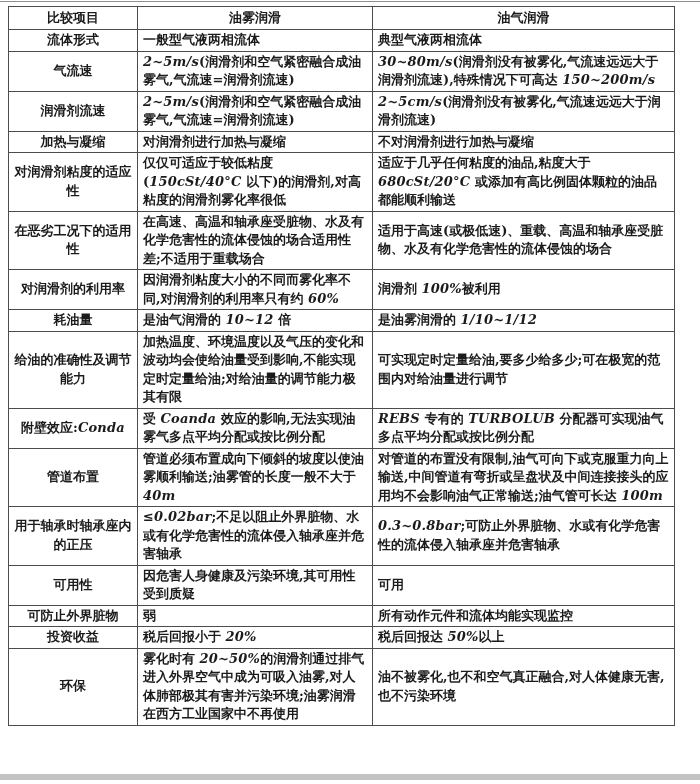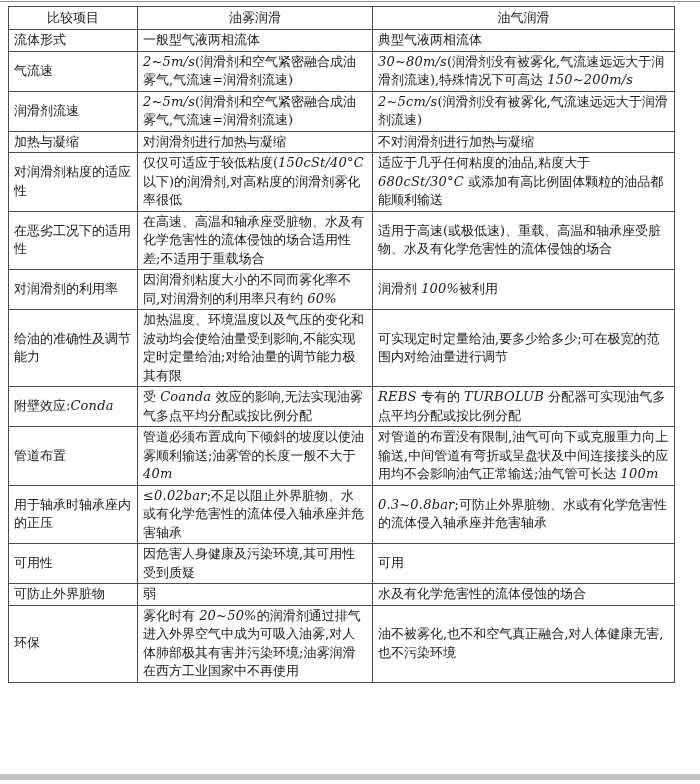--- a/index.html
+++ b/index.html
@@ -39,32 +39,32 @@
     width: 666px;
     border-collapse: collapse;
     table-layout: fixed;
     background: #ffffff;
     z-index: 1;
   }
   table.cmp th, table.cmp td {
     border: 1px solid #4c4c4c;
     font-size: 13px;
     line-height: 18.5px;
-    font-weight: normal;
+    font-weight: bold;
     padding: 1px 5px;
     vertical-align: middle;
     text-align: left;
     word-wrap: break-word;
   }
   table.cmp thead th {
     text-align: center;
     height: 20px;
   }
   table.cmp tbody th {
-    text-align: left;
+    text-align: center;
   }
   table.cmp i {
     font-style: italic;
     letter-spacing: 0.2px;
   }
 </style>
 </head>
 <body>
 
 <div class="top-rule"></div>
@@ -104,35 +104,40 @@
 
   <tr>
     <th>加热与凝缩</th>
     <td>对润滑剂进行加热与凝缩</td>
     <td>不对润滑剂进行加热与凝缩</td>
   </tr>
 
   <tr>
     <th>对润滑剂粘度的适应性</th>
     <td>仅仅可适应于较低粘度(<i>150cSt/40°C </i>以下)的润滑剂,对高粘度的润滑剂雾化率很低</td>
-    <td>适应于几乎任何粘度的油品,粘度大于 <i>680cSt/30°C </i>或添加有高比例固体颗粒的油品都能顺利输送</td>
+    <td>适应于几乎任何粘度的油品,粘度大于 <i>680cSt/20°C </i>或添加有高比例固体颗粒的油品都能顺利输送</td>
   </tr>
 
   <tr>
     <th>在恶劣工况下的适用性</th>
     <td>在高速、高温和轴承座受脏物、水及有化学危害性的流体侵蚀的场合适用性差;不适用于重载场合</td>
     <td>适用于高速(或极低速)、重载、高温和轴承座受脏物、水及有化学危害性的流体侵蚀的场合</td>
   </tr>
 
   <tr>
     <th>对润滑剂的利用率</th>
     <td>因润滑剂粘度大小的不同而雾化率不同,对润滑剂的利用率只有约 <i>60%</i></td>
     <td>润滑剂 <i>100%</i>被利用</td>
   </tr>
 
+  <tr>
+    <th>耗油量</th>
+    <td>是油气润滑的 <i>10~12 </i>倍</td>
+    <td>是油雾润滑的 <i>1/10~1/12</i></td>
+  </tr>
 
   <tr>
     <th>给油的准确性及调节能力</th>
     <td>加热温度、环境温度以及气压的变化和波动均会使给油量受到影响,不能实现定时定量给油;对给油量的调节能力极其有限</td>
     <td>可实现定时定量给油,要多少给多少;可在极宽的范围内对给油量进行调节</td>
   </tr>
 
   <tr>
     <th>附壁效应:<i>Conda</i></th>
     <td>受 <i>Coanda </i>效应的影响,无法实现油雾气多点平均分配或按比例分配</td>
@@ -153,24 +158,29 @@
 
   <tr>
     <th>可用性</th>
     <td>因危害人身健康及污染环境,其可用性受到质疑</td>
     <td>可用</td>
   </tr>
 
   <tr>
     <th>可防止外界脏物</th>
     <td>弱</td>
-    <td>水及有化学危害性的流体侵蚀的场合</td>
+    <td>所有动作元件和流体均能实现监控</td>
   </tr>
 
 
+  <tr>
+    <th>投资收益</th>
+    <td>税后回报小于 <i>20%</i></td>
+    <td>税后回报达 <i>50%</i>以上</td>
+  </tr>
 
   <tr>
     <th>环保</th>
     <td>雾化时有 <i>20~50%</i>的润滑剂通过排气进入外界空气中成为可吸入油雾,对人体肺部极其有害并污染环境;油雾润滑在西方工业国家中不再使用</td>
     <td>油不被雾化,也不和空气真正融合,对人体健康无害,也不污染环境</td>
   </tr>
 </tbody>
 </table>
 
 <div class="bottom-band"></div>

